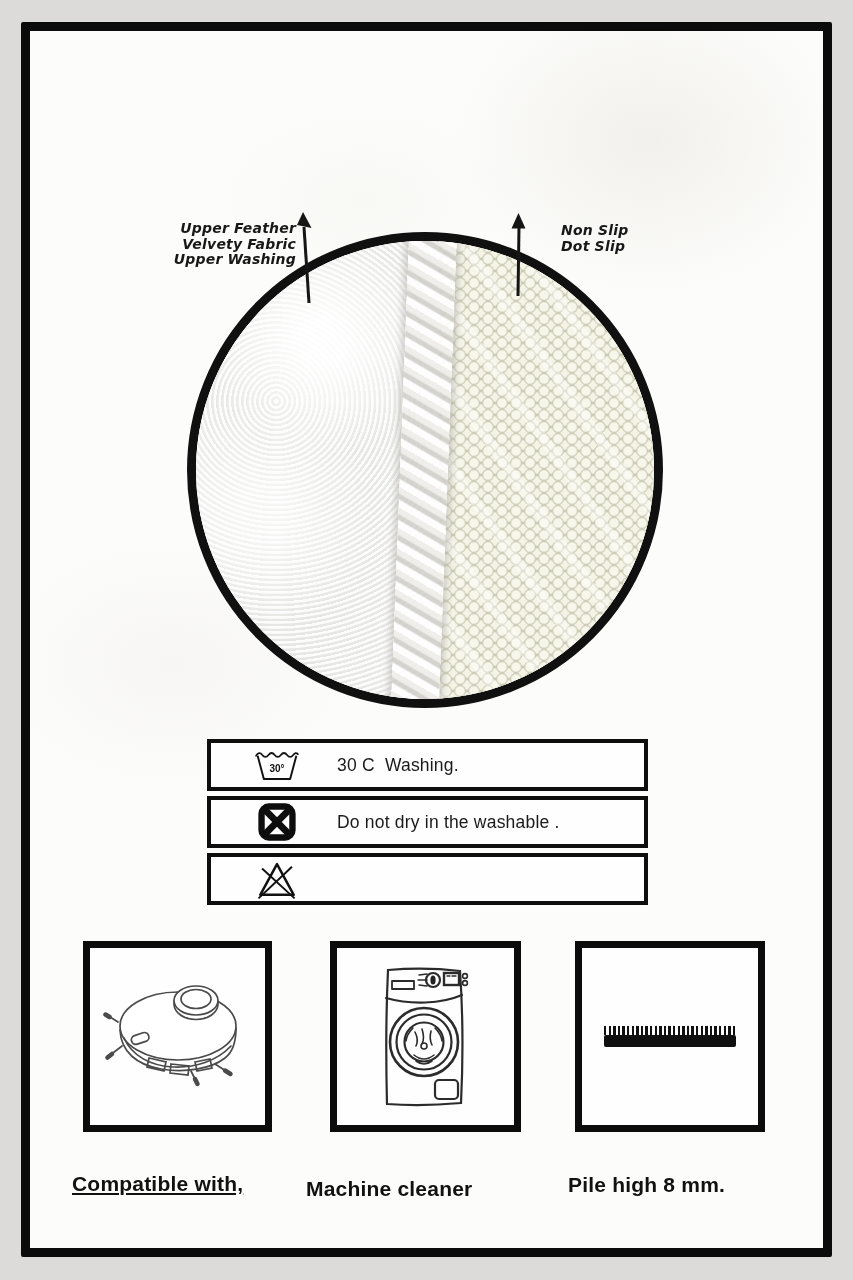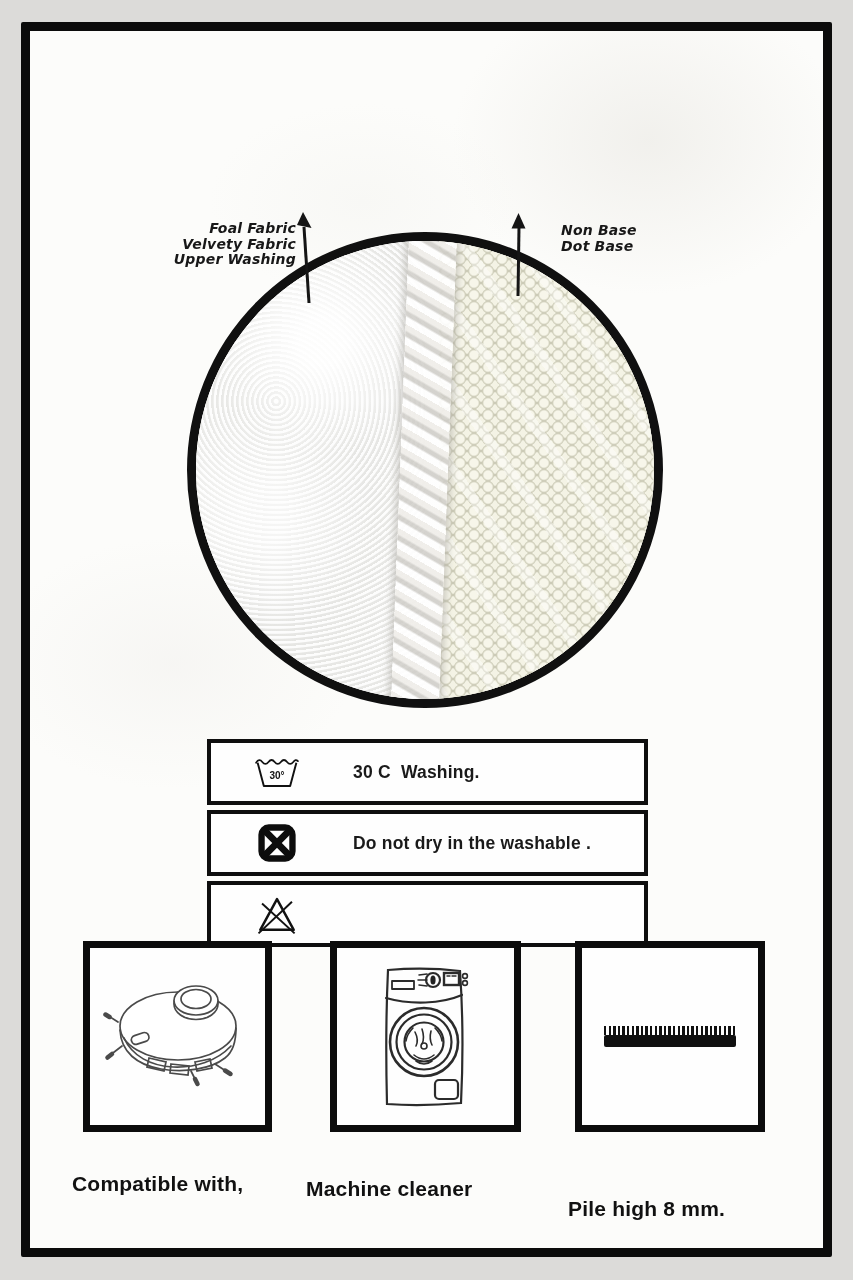--- a/index.html
+++ b/index.html
@@ -68,27 +68,27 @@
   .ann span{display:block;}
   .ann-left{left:168px; top:221px; width:128px; text-align:right;}
   .ann-right{left:561px; top:223px; width:120px; text-align:left;}
   .arrow{position:absolute;}
   .arrow-left{left:296px; top:211px;}
   .arrow-right{left:508px; top:213px;}
 
   
   .care-stack{position:absolute; left:207px; top:739px; width:441px;}
   .care-row{
-    box-sizing:border-box; width:441px; height:66px; margin-bottom:5px;
+    box-sizing:border-box; width:441px; height:52px; margin-bottom:5px;
     border:4px solid #0e0e0e; background:#fefefe;
     display:flex; align-items:center;
   }
   .care-icon{width:48px; margin-left:42px; display:flex; justify-content:center; align-items:center;}
   .care-label{
-    margin-left:52px; font-size:17.5px; font-weight:700; color:#1a1a1a;
+    margin-left:36px; font-size:17.5px; font-weight:400; color:#1a1a1a;
     white-space:pre; letter-spacing:.2px;
   }
 
   
   .feature-box{
     position:absolute; box-sizing:border-box;
     border:7px solid #0c0c0c; background:#fefefe;
     display:flex; align-items:center; justify-content:center;
   }
   .fb-robot{left:83px;  top:941px; width:189px; height:191px;}
@@ -98,51 +98,51 @@
   .pile-bar{width:132px;}
   .pile-teeth{height:9px;  background:repeating-linear-gradient(90deg,#101010 0 2.4px, rgba(0,0,0,0) 2.4px 4.6px);}
   .pile-base{height:12px; background:#101010; border-radius:2px;}
 
   .feature-label{
     position:absolute; font-weight:700; font-size:21px; line-height:25px;
     color:#111; letter-spacing:.2px;
   }
   .fl-robot{left:72px; top:1171px; width:250px;}
   .fl-washer{left:306px; top:1176px; width:220px;}
-  .fl-pile{left:568px; top:1172px; width:220px;margin-top:24px;}
-  .feature-label span{display:block;}
+  .fl-pile{left:568px; top:1172px; width:220px;}
+  .feature-label span{display:block;text-decoration:underline;}
 
   svg{display:block;}
 </style>
 </head>
 <body>
 
 <div class="canvas">
 
   <div class="frame"></div>
 
   <div class="fabric-circle">
     <div class="velvet"></div>
     <div class="dots"></div>
     <div class="seam"></div>
   </div>
 
   <div class="ann ann-left">
-    <span>Foal Fabric</span>
+    <span>Upper Feather</span>
     <span>Velvety Fabric</span>
     <span>Upper Washing</span>
   </div>
   <svg class="arrow arrow-left" width="22" height="95" viewBox="0 0 22 95">
     <line x1="13" y1="92" x2="8" y2="16" stroke="#151515" stroke-width="3"></line>
     <polygon points="7,1 15.5,17 1,14" fill="#151515"></polygon>
   </svg>
 
   <div class="ann ann-right">
-    <span>Non Base</span>
-    <span>Dot Base</span>
+    <span>Non Slip</span>
+    <span>Dot Slip</span>
   </div>
   <svg class="arrow arrow-right" width="20" height="85" viewBox="0 0 20 85">
     <line x1="10" y1="83" x2="11" y2="14" stroke="#151515" stroke-width="3"></line>
     <polygon points="10.5,0 17.5,15.5 3.5,15.5" fill="#151515"></polygon>
   </svg>
 
   <div class="care-stack">
 
     <div class="care-row">
       <div class="care-icon">

